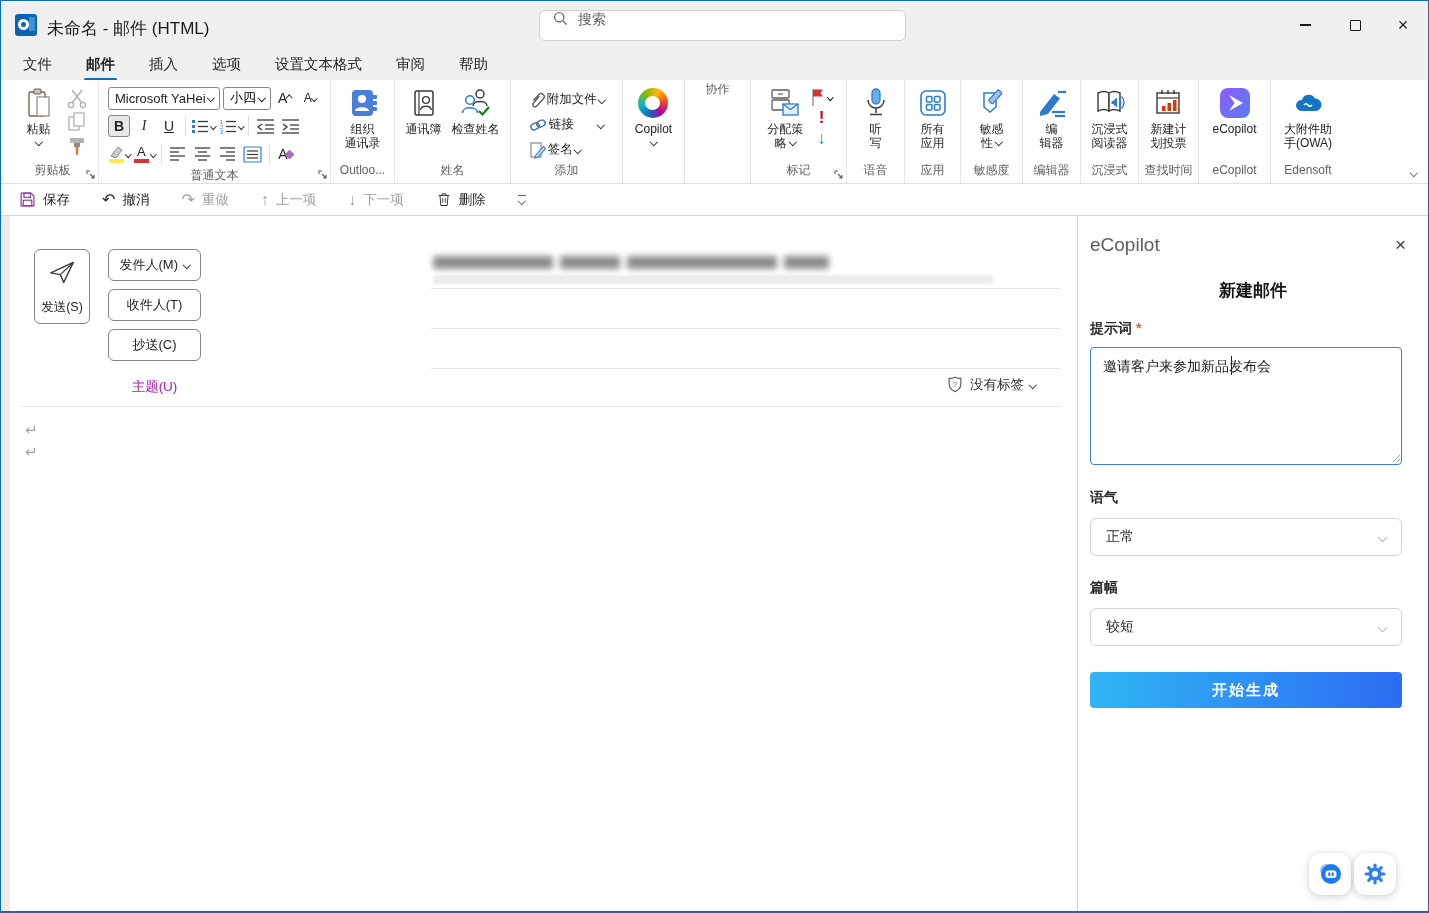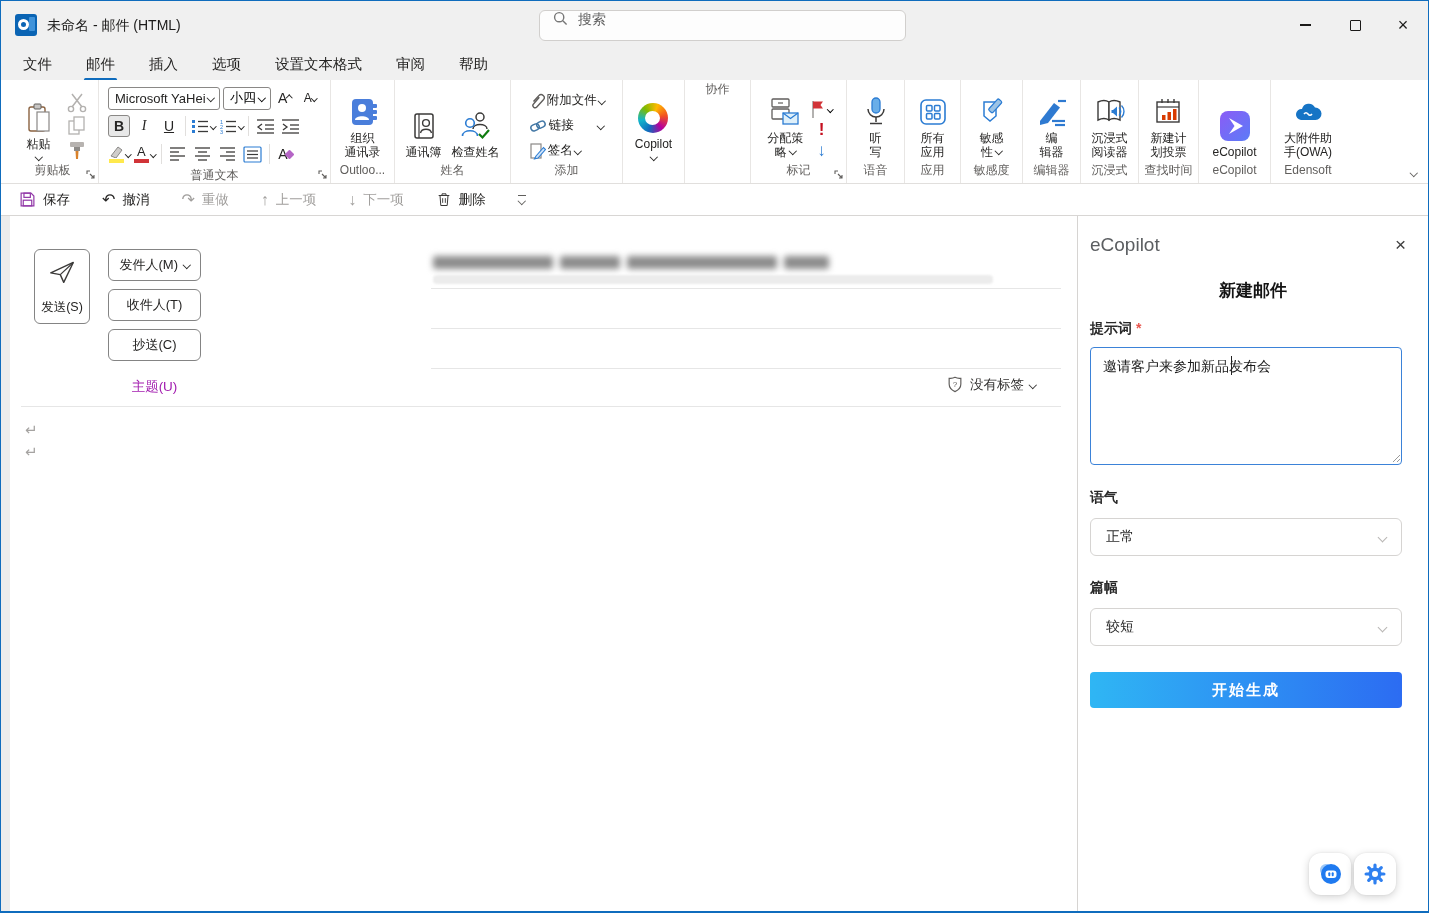--- a/index.html
+++ b/index.html
@@ -3,35 +3,35 @@
 <meta charset="utf-8">
 <style>
   *{box-sizing:border-box;margin:0;padding:0}
   html,body{background:#cfcfcf;font-family:"Liberation Sans","DejaVu Sans",sans-serif}
   .window{position:relative;width:1429px;height:913px;background:#fff;border:1px solid #0f6cbd;border-bottom:2px solid #0f6cbd;overflow:hidden}
   
   .titlebar{position:absolute;left:0;top:0;right:0;height:48px;background:#f0f0f0}
   .appicon{position:absolute;left:14px;top:13px;width:22px;height:22px;background:#0a64b4;border-radius:3px}
   .appicon .oring{position:absolute;left:3px;top:5px;width:11px;height:11px;border:3px solid #fff;border-radius:50%}
   .appicon .flap{position:absolute;right:2px;top:3px;width:6px;height:14px;background:#4a9be0;border-radius:1px;opacity:.85}
-  .wtitle{position:absolute;left:46px;top:16px;font-size:14px;color:#1b1a19}
+  .wtitle{position:absolute;left:46px;top:16px;font-size:17px;color:#1b1a19}
   .searchbox{position:absolute;left:538px;top:9px;width:367px;height:31px;background:#fdfdfd;border:1px solid #d1cfcd;border-radius:6px;display:flex;gap:10px;padding:0 13px;font-size:14px;color:#616161}
   .winctl{position:absolute;top:0;width:46px;height:48px;display:flex;align-items:center;justify-content:center;color:#1b1a19}
   .ctl-min{right:100px}.ctl-max{right:50px}.ctl-close{right:2px;font-size:18px}
   .ctl-min i{display:block;width:11px;height:1.4px;background:#1b1a19}
   .ctl-max i{display:block;width:11px;height:11px;border:1.4px solid #1b1a19;border-radius:1px}
   
   .tabrow{position:absolute;left:0;top:48px;right:0;height:31px;background:#f0f0f0;display:flex;align-items:center;padding-left:20px;gap:30px;font-size:14.5px;color:#252423}
   .tab{position:relative;padding:4px 2px;cursor:default}
-  .tab.active{font-weight:normal}
+  .tab.active{font-weight:bold}
   .tab.active::after{content:"";position:absolute;left:0;right:0;bottom:-3px;height:3px;background:#0f6cbd;border-radius:2px}
   
   .ribbon{position:absolute;left:0;top:79px;right:0;height:104px;background:#fff;border-bottom:1px solid #e1dfdd;display:flex;padding-left:6px}
   .rg{position:relative;border-right:1px solid #e8e6e4;display:flex;flex-direction:column;flex:0 0 auto}
-  .rgc{flex:1;display:flex;justify-content:center;align-items:flex-end;padding-top:5px}
+  .rgc{flex:1;display:flex;justify-content:center;align-items:flex-start;padding-top:5px}
   .rgl{height:22px;font-size:12px;color:#605e5c;text-align:center;line-height:18px}
   .bigbtn{display:flex;flex-direction:column;align-items:center;font-size:12px;color:#252423;line-height:14px;text-align:center;padding:2px 3px}
   .bigbtn .ic{height:32px;display:flex;align-items:center;justify-content:center;margin-bottom:3px}
   .ml{white-space:pre-line}
   .chv{display:inline-block;width:5.5px;height:5.5px;border-right:1.4px solid currentColor;border-bottom:1.4px solid currentColor;transform:rotate(45deg);vertical-align:2.5px}
   .chvup{transform:rotate(-135deg);vertical-align:-1px}
   .dlg{position:absolute;right:3px;bottom:4px}
   .smicon{width:24px;height:22px;display:flex;align-items:center;justify-content:center}
   
   .g-clip .rgc{gap:4px}

